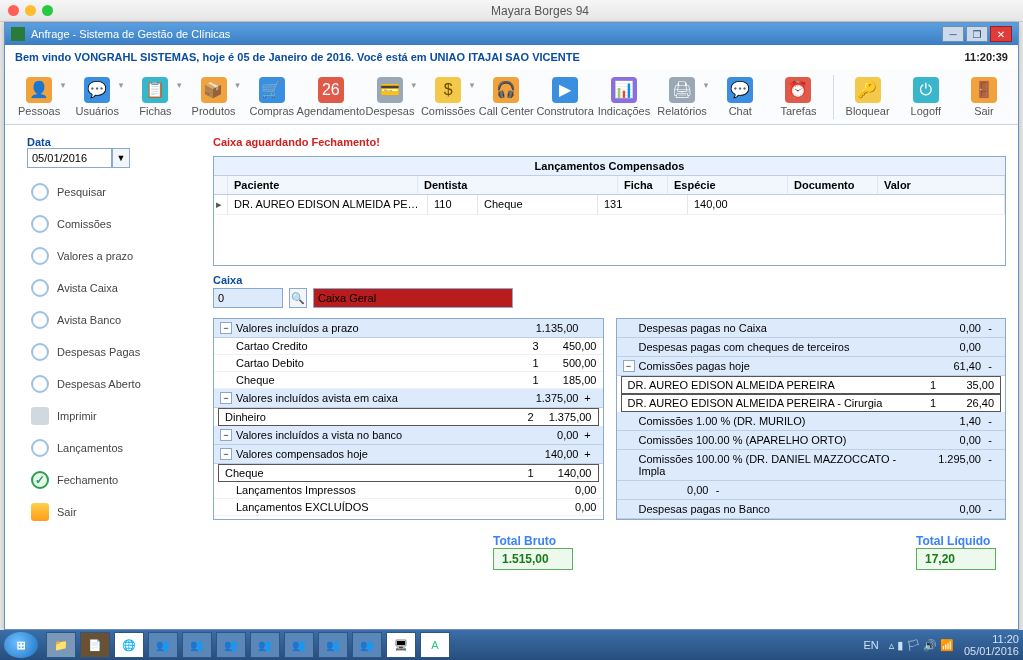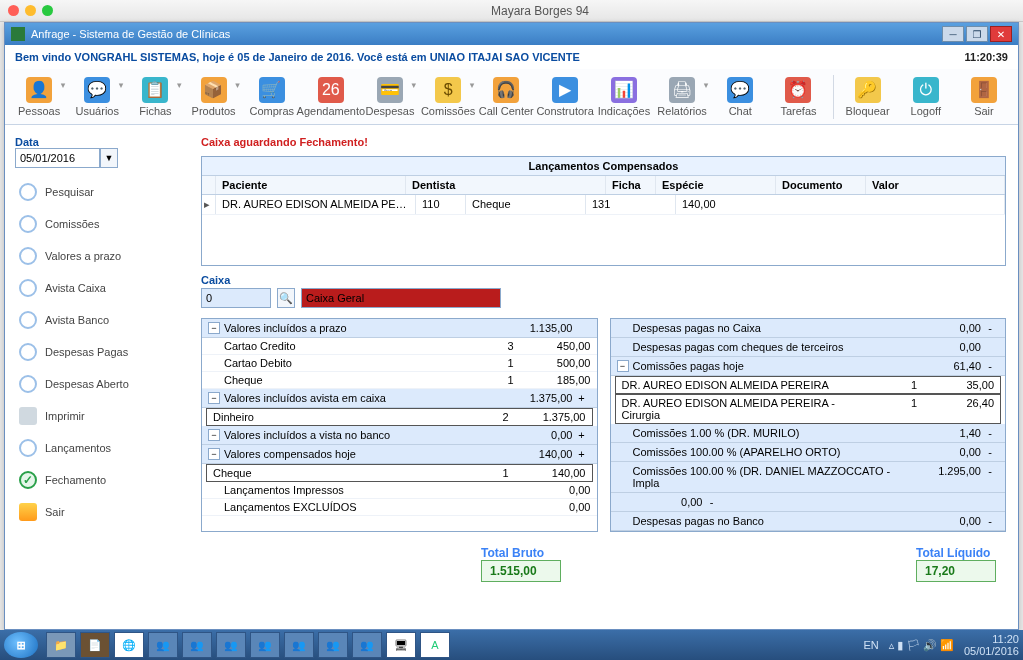--- a/index.html
+++ b/index.html
@@ -23,21 +23,21 @@
 .welcome-bar .clock { margin-left: auto; color: #222; }
 
 
 .toolbar { height: 56px; display: flex; align-items: center; padding: 0 6px; border-bottom: 1px solid #c7d4e5; background: #fbfcfe; gap: 2px; }
 .tb-btn { display: flex; flex-direction: column; align-items: center; justify-content: center; width: 58px; height: 54px; color: #555; font-size: 10px; cursor: pointer; position: relative; }
 .tb-btn .ic { width: 26px; height: 26px; border-radius: 4px; margin-bottom: 2px; display: flex; align-items: center; justify-content: center; font-size: 16px; color: #fff; }
 .tb-btn .dd { position: absolute; right: 2px; top: 10px; font-size: 9px; color: #999; }
 .tb-sep { width: 1px; height: 44px; background: #d2d9e4; margin: 0 4px; }
 
 
-.content { position: absolute; top: 103px; left: 0; right: 0; bottom: 0; padding: 10px 12px 10px 10px; display: flex; }
+.content { position: absolute; top: 103px; left: 0; right: 0; bottom: 0; padding: 10px 12px 10px 22px; display: flex; }
 .sidebar { width: 180px; flex-shrink: 0; }
 .sidebar .date-row { display: flex; align-items: center; gap: 4px; margin-bottom: 8px; }
 .sidebar .date-row label { color: #0a4ca0; font-weight: bold; }
 .sidebar .date-row input { width: 85px; height: 20px; border: 1px solid #8ba9cc; padding: 0 4px; }
 .sidebar .date-row .dd-btn { width: 18px; height: 20px; border: 1px solid #8ba9cc; background: #f2f6fb; display: flex; align-items: center; justify-content: center; font-size: 9px; }
 .side-item { display: flex; align-items: center; gap: 8px; height: 32px; padding: 0 4px; cursor: pointer; color: #444; }
 .side-item .si-ic { width: 18px; height: 18px; border-radius: 50%; border: 2px solid #9cc0e8; }
 .side-item.active .si-ic { border-color: #2aa04a; background: #e5f6ea; display: flex; align-items: center; justify-content: center; color: #2aa04a; font-weight: bold; font-size: 12px; }
 .side-item.print .si-ic { border: none; background: #d0d9e0; border-radius: 3px; }
 .side-item.exit .si-ic { border: none; background: linear-gradient(#ffd24a,#ff9a1a); border-radius: 3px; }
@@ -61,21 +61,21 @@
 .caixa-row input { height: 20px; border: 1px solid #8ba9cc; padding: 0 4px; background: #b91c1c; }
 .caixa-row .srch-btn { width: 18px; height: 20px; border: 1px solid #8ba9cc; background: #f2f6fb; display: flex; align-items: center; justify-content: center; }
 
 .two-col { display: flex; gap: 12px; margin-top: 10px; }
 .col { flex: 1; border: 1px solid #8ba9cc; }
 .section-head { background: #dceafc; padding: 3px 6px; font-weight: normal; display: flex; border-bottom: 1px solid #becfe3; }
 .section-head .sh-label { flex: 1; }
 .section-head .sh-val { width: 70px; text-align: right; }
 .section-head .sh-op { width: 18px; text-align: center; }
 .section-head .collapse { width: 12px; height: 12px; border: 1px solid #8ba9cc; background: #fff; margin-right: 4px; display: inline-flex; align-items: center; justify-content: center; font-size: 9px; }
-.line { display: flex; padding: 2px 6px 2px 22px; border-bottom: 1px solid #eef2f8; gap: 19px; }
+.line { display: flex; padding: 2px 6px 2px 22px; border-bottom: 1px solid #eef2f8; }
 .line .ll { flex: 1; }
 .line .lq { width: 22px; text-align: right; }
 .line .lv { width: 58px; text-align: right; }
 .line.boxed { border: 1px solid #555; margin: 0 4px; padding: 2px 6px; }
 
 .totals { display: flex; justify-content: space-between; margin-top: 14px; padding: 0 10px 0 280px; }
 .total-box { }
 .total-box .tl { font-weight: bold; color: #3b82f6; font-size: 12px; }
 .total-box .tv { border: 1px solid #5fae5f; background: #ecf9ec; padding: 3px 8px; color: #1a7a1a; font-weight: bold; font-size: 12px; min-width: 80px; display: inline-block; }
 

